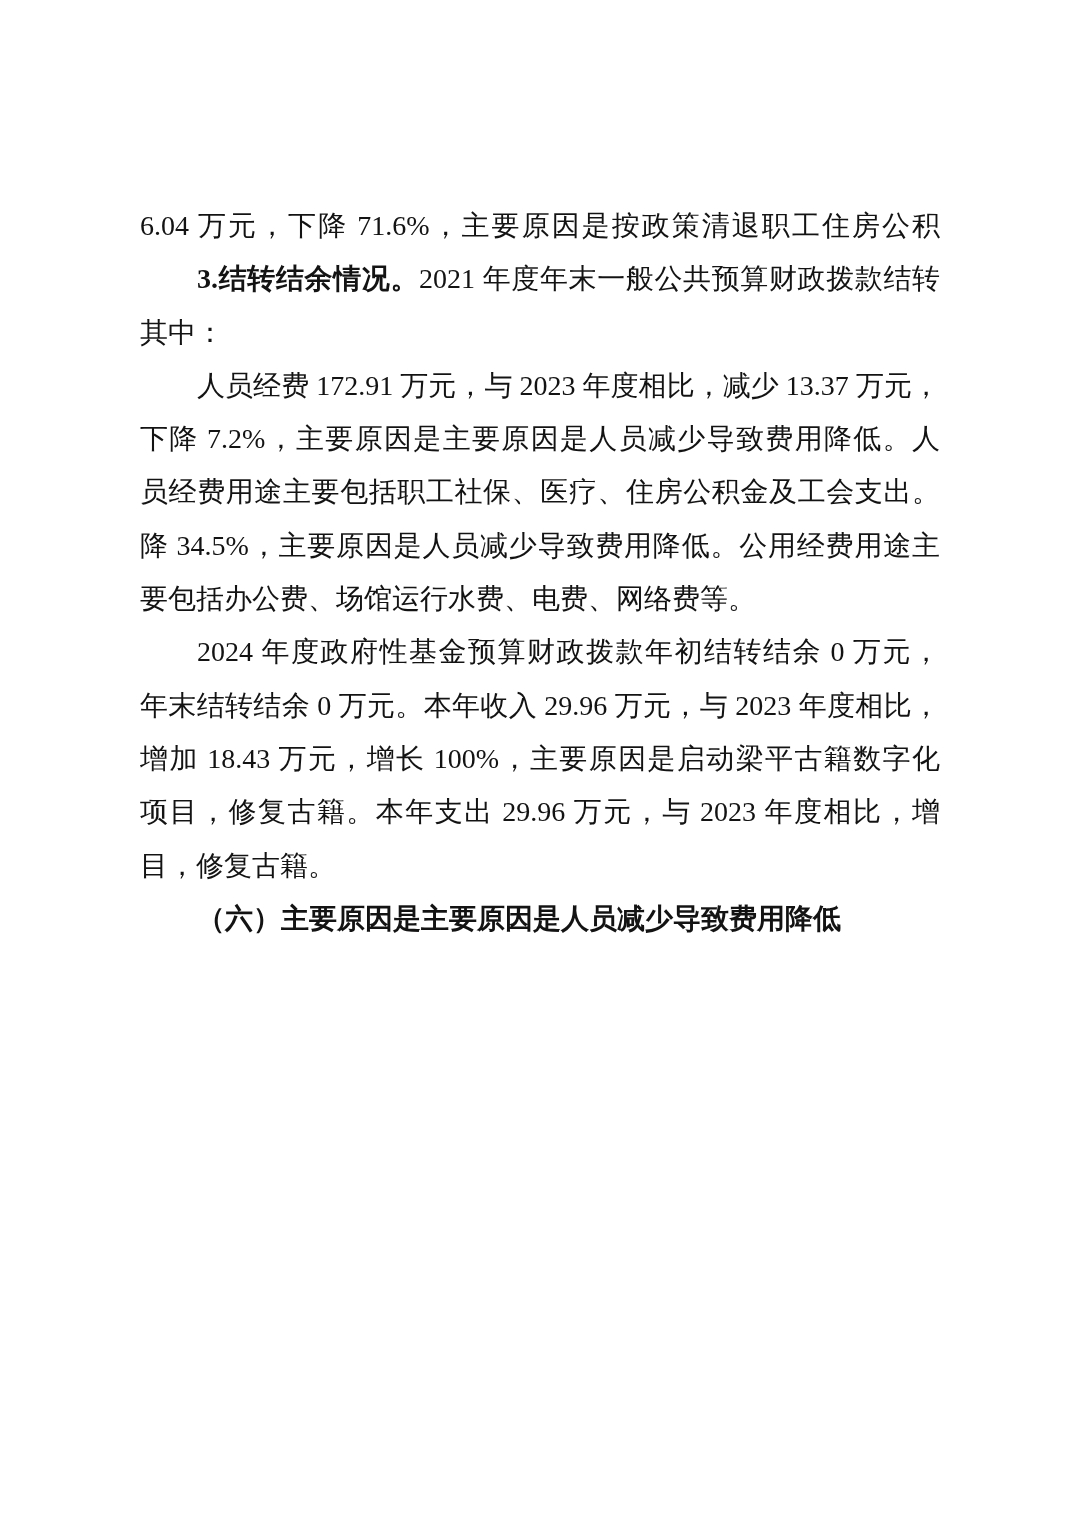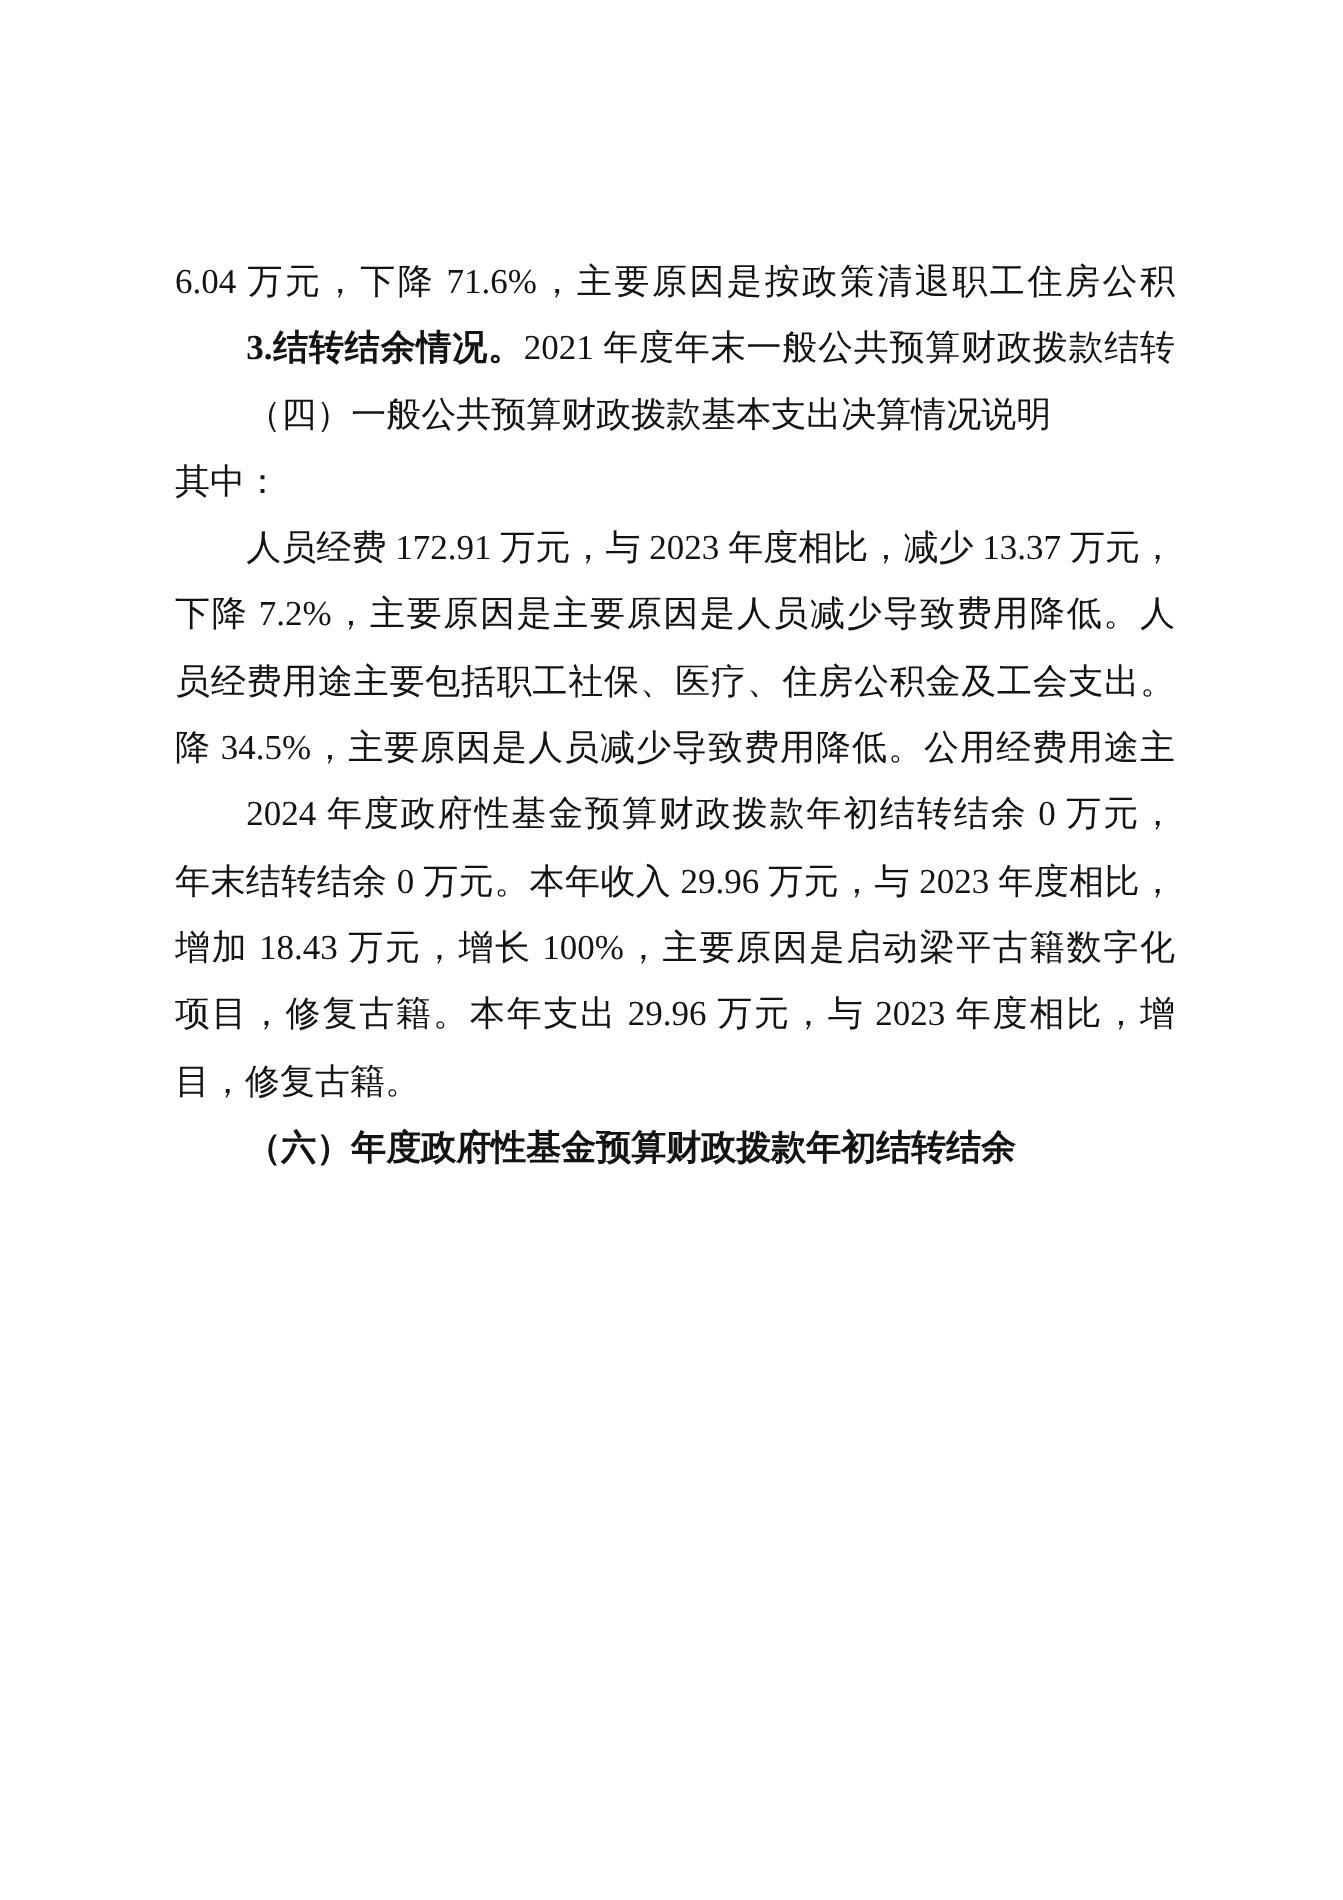--- a/index.html
+++ b/index.html
@@ -37,26 +37,26 @@
     font-weight:700;
   }
 </style>
 </head>
 <body>
 
 <div class="page">
   <div class="content">
       <div class="line fill"><span>6.04 万元，下降 71.6%，主要原因是按政策清退职工住房公积金。</span></div>
       <div class="line indent fill"><span class="bold">3.结转结余情况。</span><span>2021 年度年末一般公共预算财政拨款结转</span></div>
-      <div class="line indent"><span>（四）一般公共预算财政拨款基本支出决算情况说明</span></div>
       <div class="line"><span>其中：</span></div>
       <div class="line indent fill"><span>人员经费 172.91 万元，与 2023 年度相比，减少 13.37 万元，</span></div>
       <div class="line fill"><span>下降 7.2%，主要原因是主要原因是人员减少导致费用降低。人</span></div>
       <div class="line fill"><span>员经费用途主要包括职工社保、医疗、住房公积金及工会支出。</span></div>
       <div class="line fill"><span>降 34.5%，主要原因是人员减少导致费用降低。公用经费用途主</span></div>
+      <div class="line"><span>要包括办公费、场馆运行水费、电费、网络费等。</span></div>
       <div class="line indent fill"><span>2024 年度政府性基金预算财政拨款年初结转结余 0 万元，</span></div>
       <div class="line fill"><span>年末结转结余 0 万元。本年收入 29.96 万元，与 2023 年度相比，</span></div>
       <div class="line fill"><span>增加 18.43 万元，增长 100%，主要原因是启动梁平古籍数字化</span></div>
       <div class="line fill"><span>项目，修复古籍。本年支出 29.96 万元，与 2023 年度相比，增</span></div>
       <div class="line"><span>目，修复古籍。</span></div>
-      <div class="line indent"><span class="bold">（六）年度政府性基金预算财政拨款年初结转结余</span></div>
+      <div class="line indent"><span class="bold">（六）主要原因是主要原因是人员减少导致费用降低</span></div>
     </div>
 </div>
 
 </body></html>

